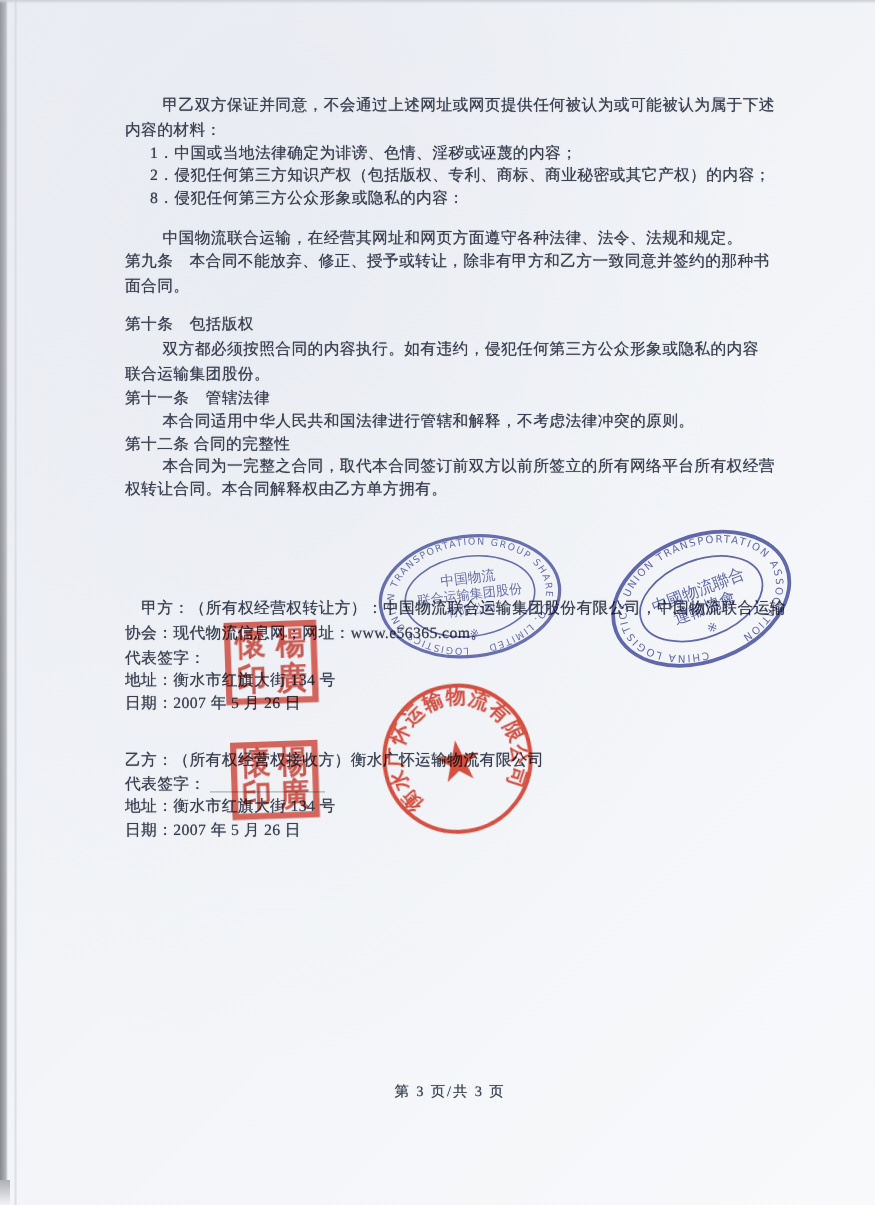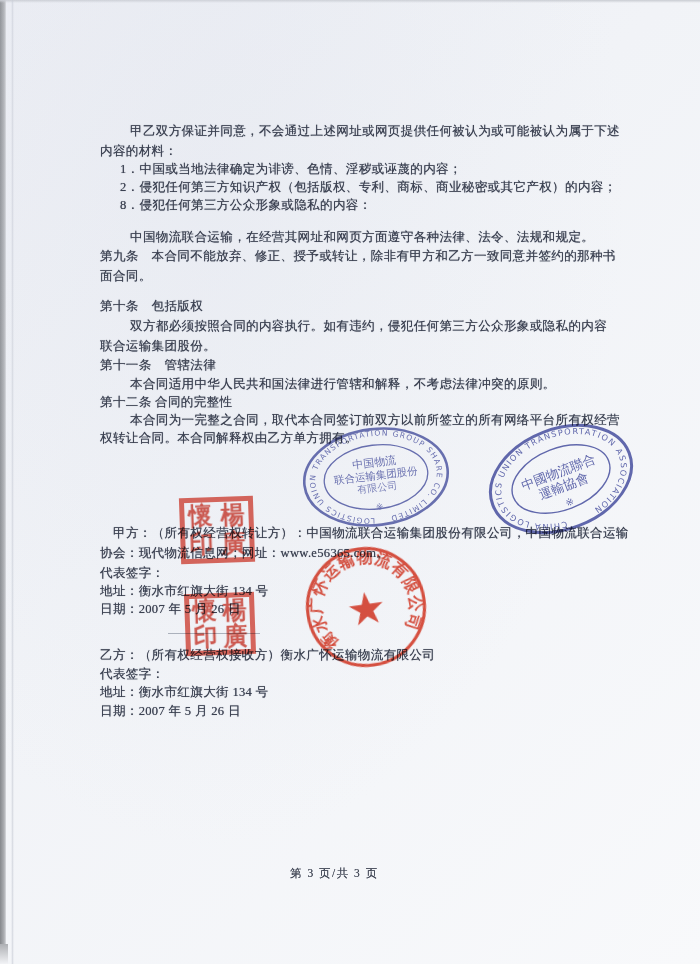--- a/index.html
+++ b/index.html
@@ -15,22 +15,22 @@
     background:linear-gradient(to bottom,#aeb0b4,#f2f3f6);}
   .edge-top{position:absolute;left:0;top:0;width:100%;height:3px;
     background:linear-gradient(to bottom,#c9ccd2,rgba(236,238,244,0));}
   .crease{position:absolute;left:11px;top:0;width:3px;height:964px;
     background:linear-gradient(to right,rgba(200,204,212,.0),rgba(198,202,212,.55),rgba(236,238,244,0));}
   .sheen{position:absolute;inset:0;pointer-events:none;
     background:radial-gradient(ellipse at 30% 20%, rgba(222,226,236,.35), rgba(255,255,255,0) 60%);}
 
   
   .ln{position:absolute;white-space:nowrap;font-size:12.6px;line-height:16px;
-    color:#3a4050;letter-spacing:.3px;text-shadow:0 0 .7px rgba(60,66,84,.75);margin-top:47px;}
-  .footer{position:absolute;left:290px;top:866px;width:140px;text-align:left;
+    color:#3a4050;letter-spacing:.3px;text-shadow:0 0 .7px rgba(60,66,84,.75);}
+  .footer{position:absolute;left:290px;top:866px;width:140px;text-align:center;
     font-size:11.5px;color:#3e4452;letter-spacing:1.5px;text-shadow:0 0 .6px rgba(60,66,84,.7);}
 
   
   .stamp{position:absolute;mix-blend-mode:multiply;}
   .seal-square{box-sizing:border-box;display:grid;grid-template-columns:1fr 1fr;
     grid-template-rows:1fr 1fr;align-items:center;justify-items:center;
     border:5px solid rgba(214,48,31,.78);opacity:.92;filter:blur(.35px);}
   .seal-square span{font-family:"Liberation Serif","DejaVu Serif",serif;font-weight:bold;
     font-size:24px;color:rgba(205,40,26,.82);line-height:1;transform:scaleY(1.05);}
   .underline{position:absolute;height:1px;background:#9aa0ac;opacity:.8;}

